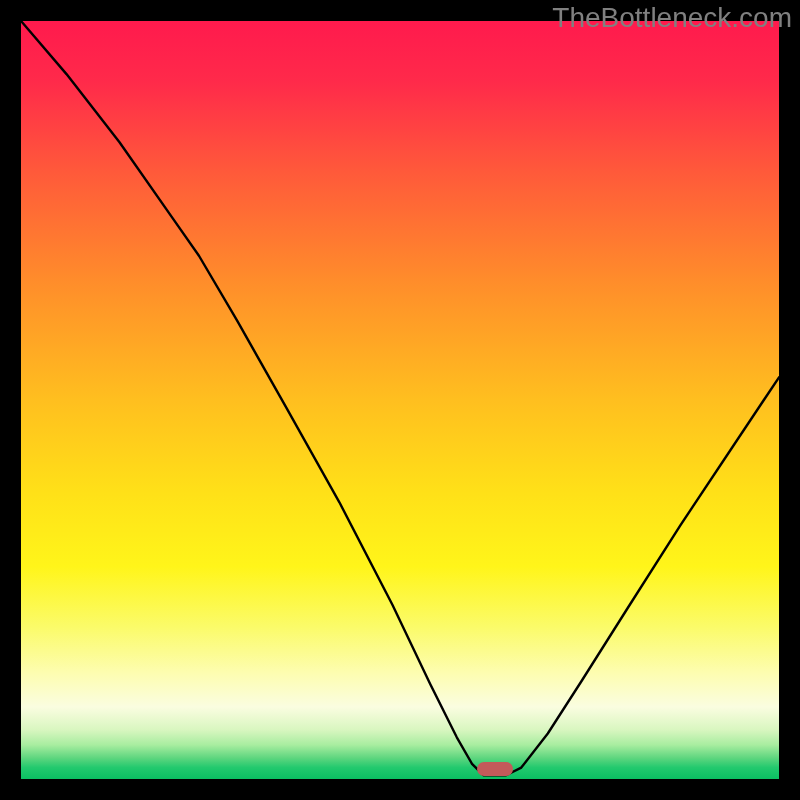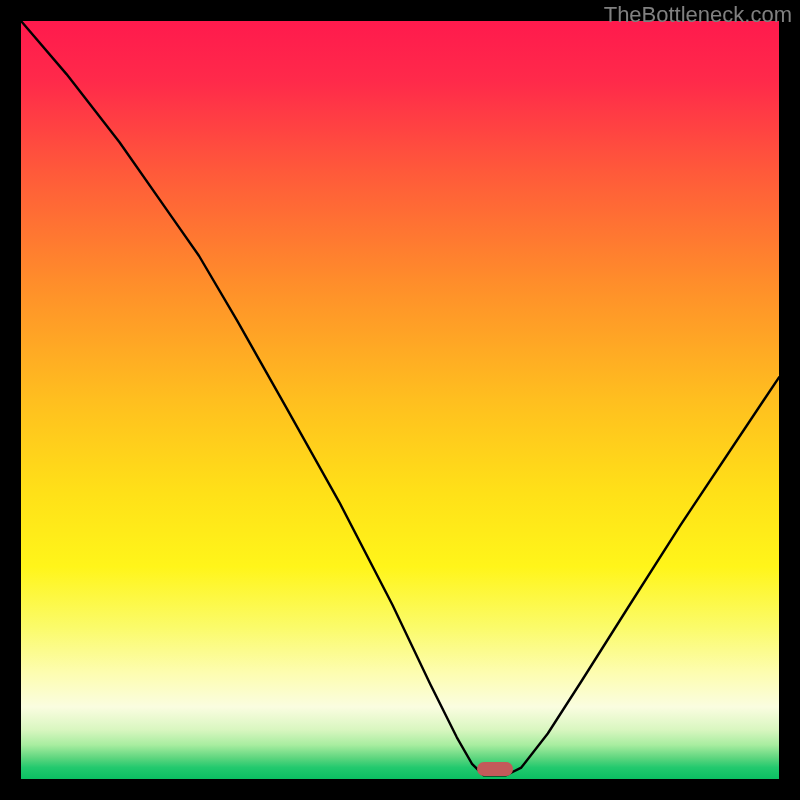--- a/index.html
+++ b/index.html
@@ -44,21 +44,21 @@
     height: 14px;
     border-radius: 7px;
     background: #c35a5a;
     transform: translate(-50%, -50%);
   }
   .watermark {
     position: absolute;
     top: 2px;
     right: 8px;
     color: #808080;
-    font-size: 22px;
+    font-size: 28px;
     font-weight: 500;
     user-select: none;
   }
 </style>
 </head>
 <body>
 
 <div class="frame">
 
   <div class="plot-area">

